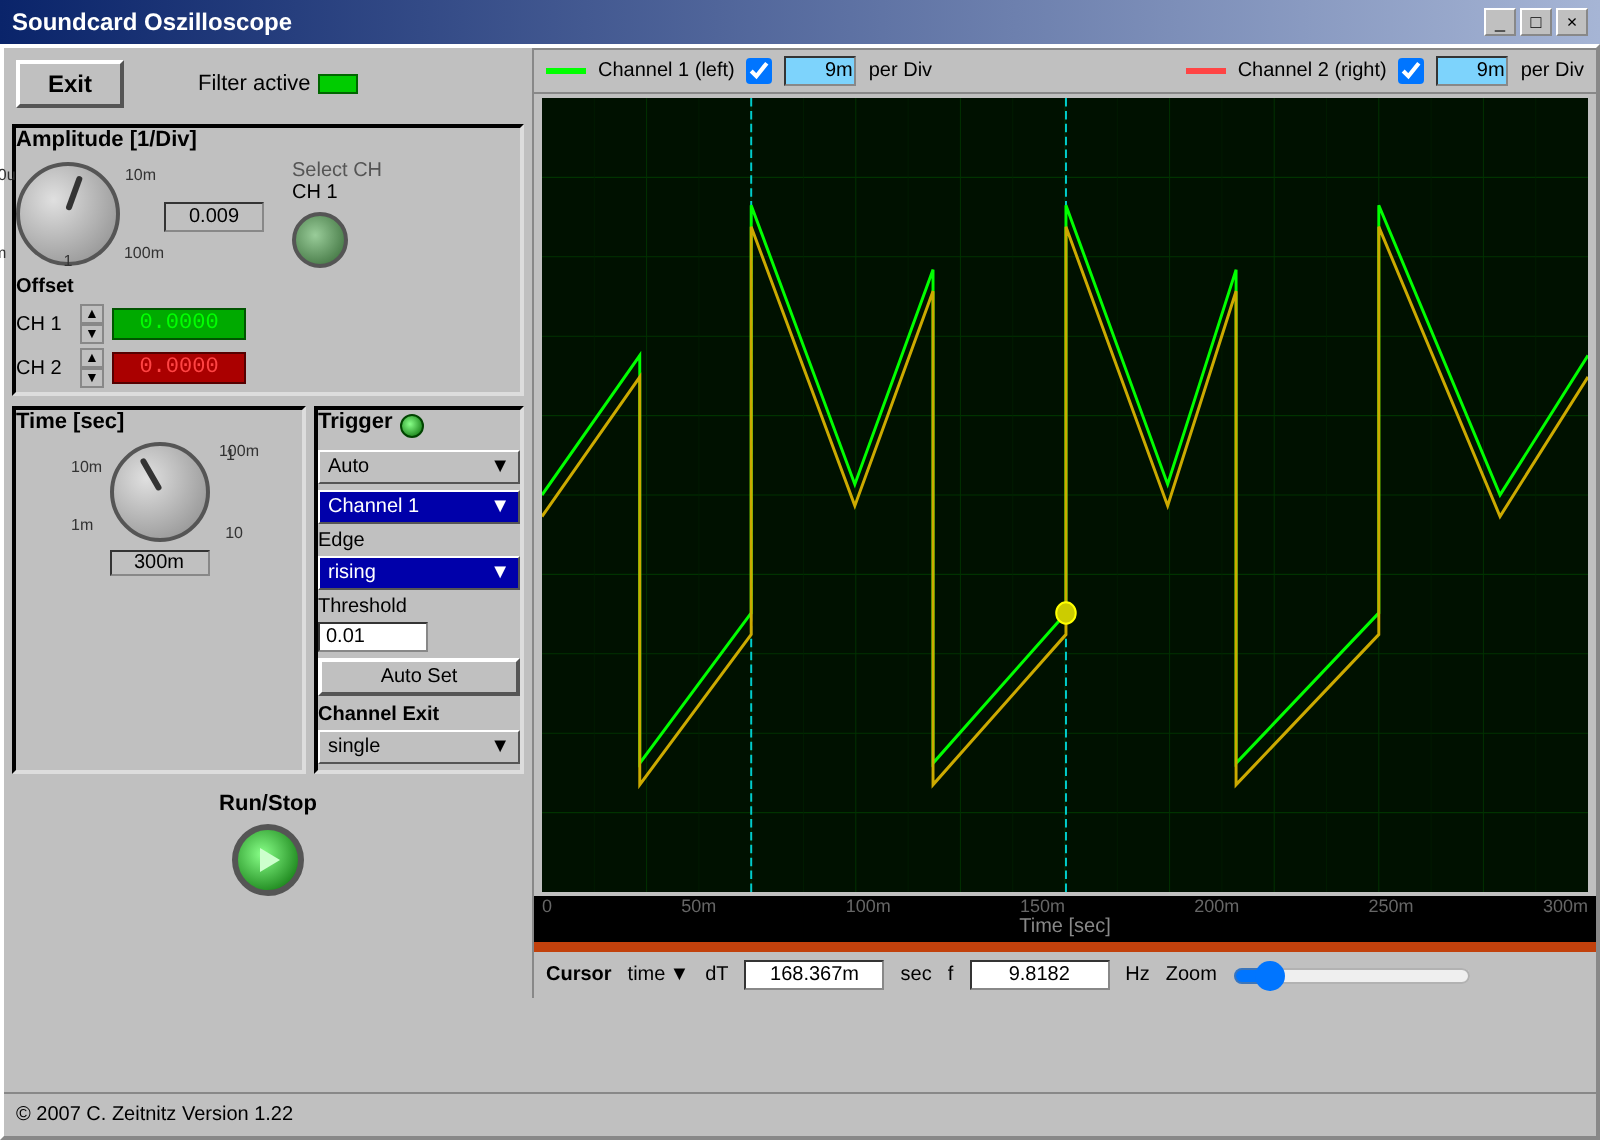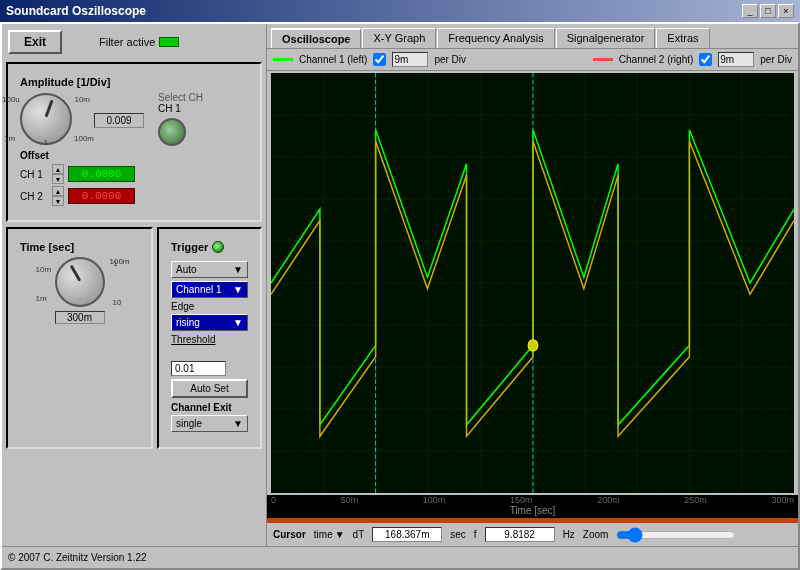--- a/index.html
+++ b/index.html
@@ -35,20 +35,21 @@
     }
 
     .main-container {
       display: flex;
       flex-direction: column;
       height: 548px;
       background: #c0c0c0;
       border: 2px solid #888;
       border-top-color: #fff;
       border-left-color: #fff;
+      gap: 47px;
     }
 
     .content-area {
       display: flex;
       flex: 1;
     }
 
     
     .left-panel {
       width: 265px;
@@ -95,21 +96,21 @@
 
     
     .panel-box {
       background: #c0c0c0;
       border: 2px inset #888;
       border-top-color: #555;
       border-left-color: #555;
       border-right-color: #ddd;
       border-bottom-color: #ddd;
       margin-bottom: 5px;
-      padding: 12px;
+      padding: 0;
       position: relative;
     }
 
     .panel-title {
       font-size: 11px;
       font-weight: bold;
       margin-bottom: 4px;
     }
 
     .amplitude-panel {
@@ -249,21 +250,21 @@
       margin-bottom: 3px;
       font-size: 10px;
     }
 
     .dropdown-blue {
       background: #0000aa;
       color: white;
     }
 
     .edge-label { font-size: 10px; margin-bottom: 2px; }
-    .threshold-label { font-size: 10px; margin-bottom: 16px; text-decoration: underline; }
+    .threshold-label { font-size: 10px; margin-bottom: 2px; }
     .threshold-input {
       width: 55px;
       border: 1px inset #888;
       background: white;
       padding: 1px 3px;
       font-size: 10px;
     }
 
     .auto-set-btn {
       background: #c0c0c0;
@@ -357,25 +358,25 @@
       border-bottom: 1px solid #888;
       font-size: 10px;
     }
 
     .ch-color-line {
       width: 20px; height: 3px;
       display: inline-block;
     }
 
     .per-div-input {
-      background: #e5e5e5;
+      background: #7dd3fc;
       border: 1px inset #888;
       width: 36px;
       font-size: 10px;
-      text-align: left;
+      text-align: right;
       padding: 1px;
     }
 
     
     .osc-display {
       flex: 1;
       background: #000;
       margin: 2px 4px;
       position: relative;
       overflow: hidden;
@@ -501,21 +502,21 @@
             <div style="font-size:8px; position:absolute; top:2px; right:-10px; color:#333;">1</div>
             <div style="font-size:8px; position:absolute; bottom:4px; left:-16px; color:#333;">1m</div>
             <div style="font-size:8px; position:absolute; bottom:0; right:-14px; color:#333;">10</div>
           </div>
           <div style="margin-top:4px;">
             <input type="text" value="300m" style="width: 50px; border: 1px inset rgb(136, 136, 136); font-size: 10px; text-align: center; background: rgb(192, 192, 192); display: block; margin: 0px auto;">
           </div>
         </div>
 
         <div class="panel-box trigger-panel">
-          <div style="display:flex; align-items:flex-start; margin-bottom:4px;">
+          <div style="display:flex; align-items:center; margin-bottom:4px;">
             <span class="panel-title">Trigger</span>
             <div class="trigger-indicator"></div>
           </div>
           <div class="dropdown-btn">
             <span>Auto</span>
             <span>▼</span>
           </div>
           <div class="dropdown-btn dropdown-blue">
             <span>Channel 1</span>
             <span>▼</span>
@@ -531,32 +532,33 @@
           <div class="channel-mode-section">
             <div style="font-size:10px; font-weight:bold; margin-bottom:2px;">Channel Exit</div>
             <div class="dropdown-btn">
               <span>single</span>
               <span>▼</span>
             </div>
           </div>
         </div>
       </div>
 
+      <div class="run-stop-area">
+        <span class="run-stop-label">Run/Stop</span>
+        <div class="run-btn">
+          <svg width="18" height="18" viewBox="0 0 18 18">
+            <polygon points="5,3 15,9 5,15" fill="#ccffcc"></polygon>
+          </svg>
+        </div>
+      </div>
 
     </div>
 
     <div class="right-panel">
 
-      <div class="tab-bar">
-        <div class="tab active">Oscilloscope</div>
-        <div class="tab">X-Y Graph</div>
-        <div class="tab">Frequency Analysis</div>
-        <div class="tab">Signalgenerator</div>
-        <div class="tab">Extras</div>
-      </div>
 
       <div class="channel-bar">
         <span class="ch-color-line" style="background:#00ff00;"></span>
         <span>Channel 1 (left)</span>
         <input type="checkbox" checked="" style="">
         <input class="per-div-input" type="text" value="9m" style="">
         <span>per Div</span>
         <span style="flex:1;"></span>
         <span class="ch-color-line" style="background:#ff4444;"></span>
         <span>Channel 2 (right)</span>

